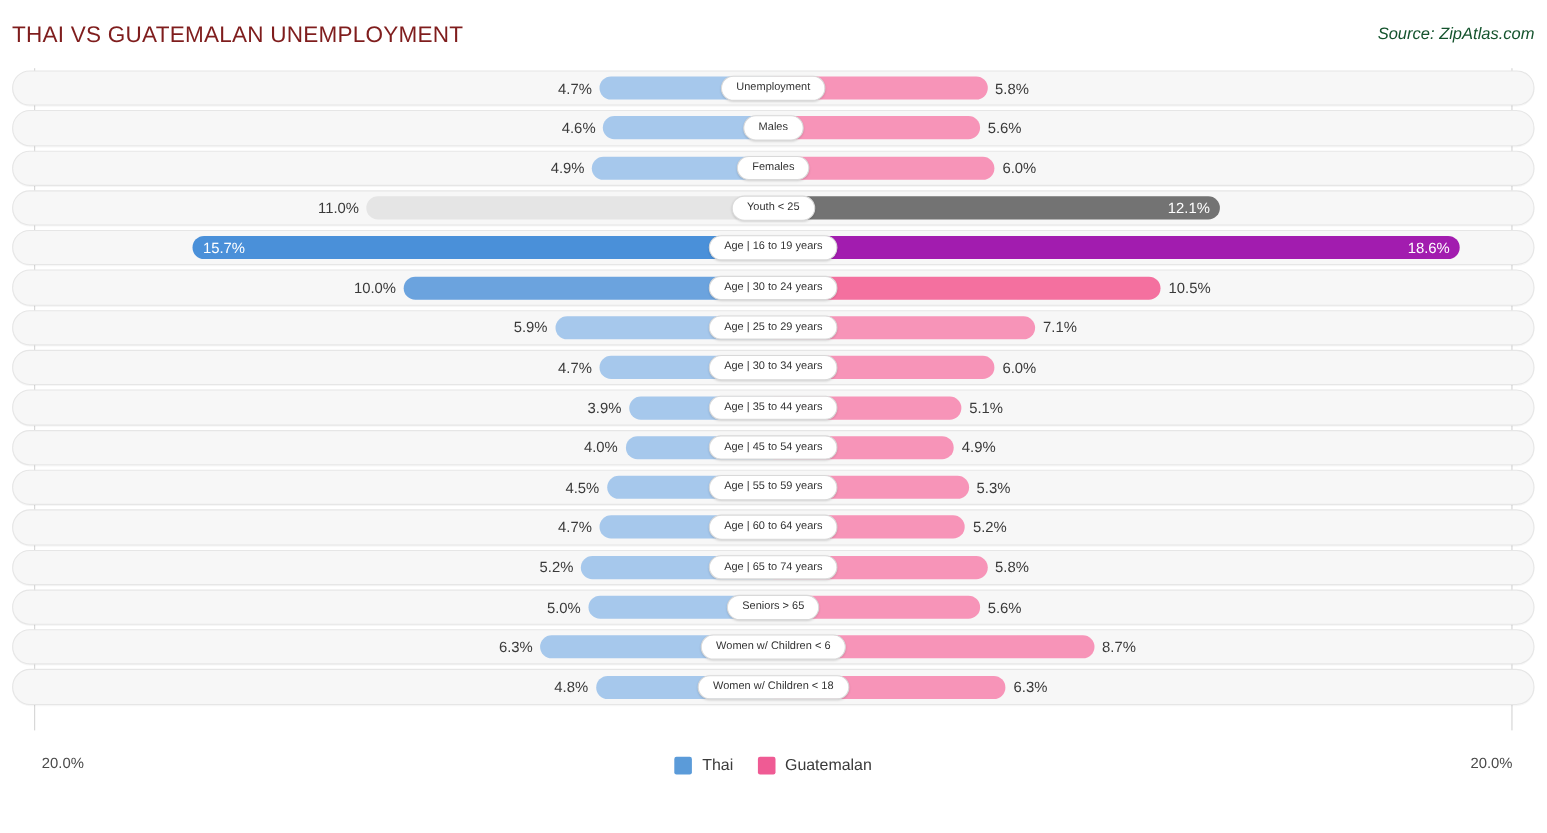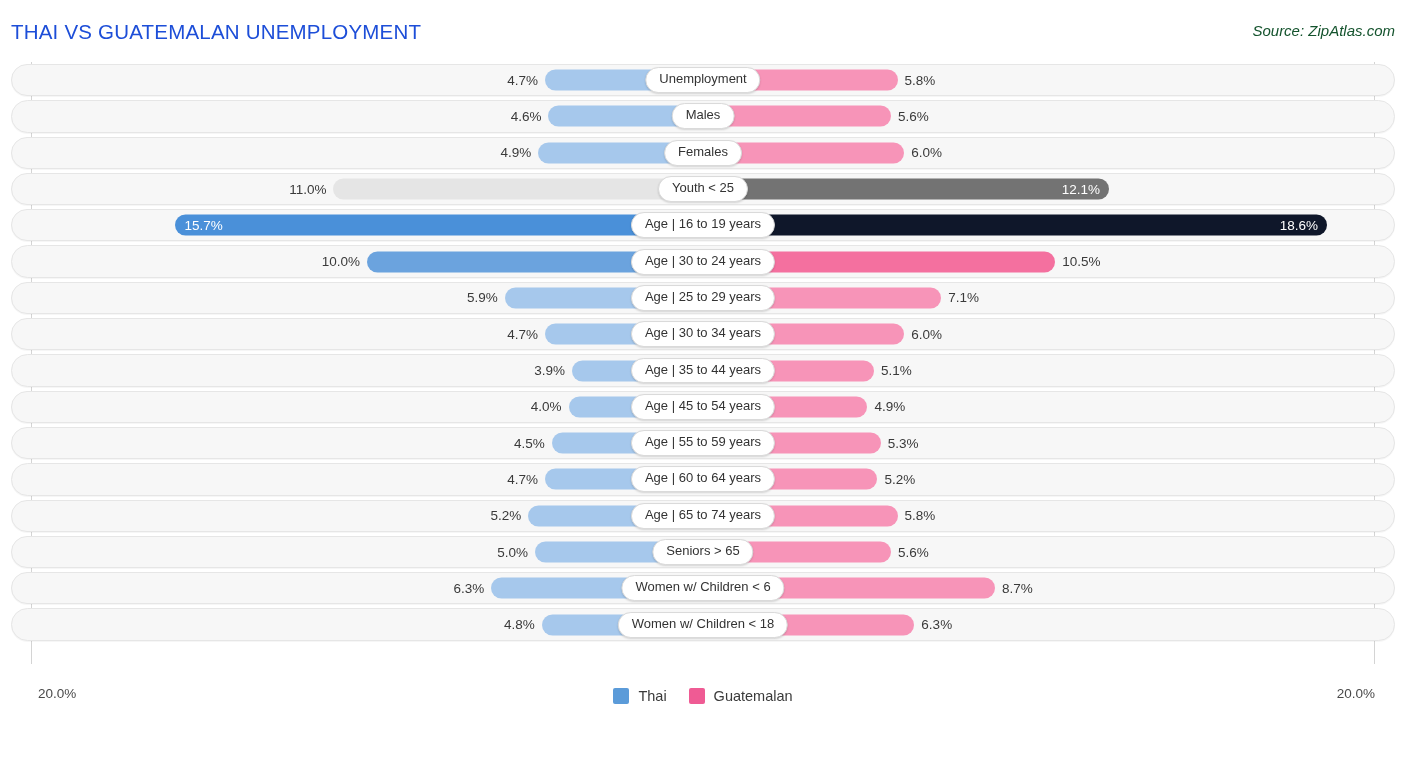--- a/index.html
+++ b/index.html
@@ -14,21 +14,21 @@
     position: relative;
     width: 1406px; height: 757px;
     background: #ffffff;
   }
 
   
   .title {
     position: absolute;
     left: 11px; top: 20px;
     font-size: 20.5px;
-    color: #1d4ed8;
+    color: #7f1d1d;
     letter-spacing: .2px;
     white-space: nowrap;
   }
   .source {
     position: absolute;
     right: 11px; top: 22px;
     font-size: 15px;
     font-style: italic;
     color: #14532d;
     white-space: nowrap;
@@ -107,21 +107,21 @@
   
   .pill {
     position: absolute;
     left: 703px;
     top: 50%;
     transform: translate(-50%, -50%);
     background: #ffffff;
     border: 1px solid #d9d9d9;
     border-radius: 13px;
     padding: 4px 13px 5px;
-    font-size: 13px;
+    font-size: 10px;
     color: #333333;
     white-space: nowrap;
     z-index: 4;
     box-shadow: 0 1px 2px rgba(0,0,0,.14);
     line-height: 1.15;
   }
 
   
   .axis-label {
     position: absolute;
@@ -209,21 +209,21 @@
           <div class="bar bar-right" style="width: 405.955px; background: #737373;">
             <span class="val val-in-right">12.1%</span>
           </div>
           <div class="pill">Youth &lt; 25</div>
         </div>
         <div class="row">
           <div class="track"></div>
           <div class="bar bar-left" style="width: 527.52px; background: rgb(74, 144, 217);">
             <span class="val val-in-left">15.7%</span>
           </div>
-          <div class="bar bar-right" style="width: 624.03px; background: #0f172a; text-align: center;">
+          <div class="bar bar-right" style="width: 624.03px; background: #a21caf; text-align: center;">
             <span class="val val-in-right">18.6%</span>
           </div>
           <div class="pill">Age | 16 to 19 years</div>
         </div>
         <div class="row">
           <div class="track"></div>
           <div class="bar bar-left" style="width: 336px; background: rgb(107, 163, 222);">
             <span class="val val-out-left">10.0%</span>
           </div>
           <div class="bar bar-right" style="width: 352.275px; background: rgb(244, 112, 159);">

